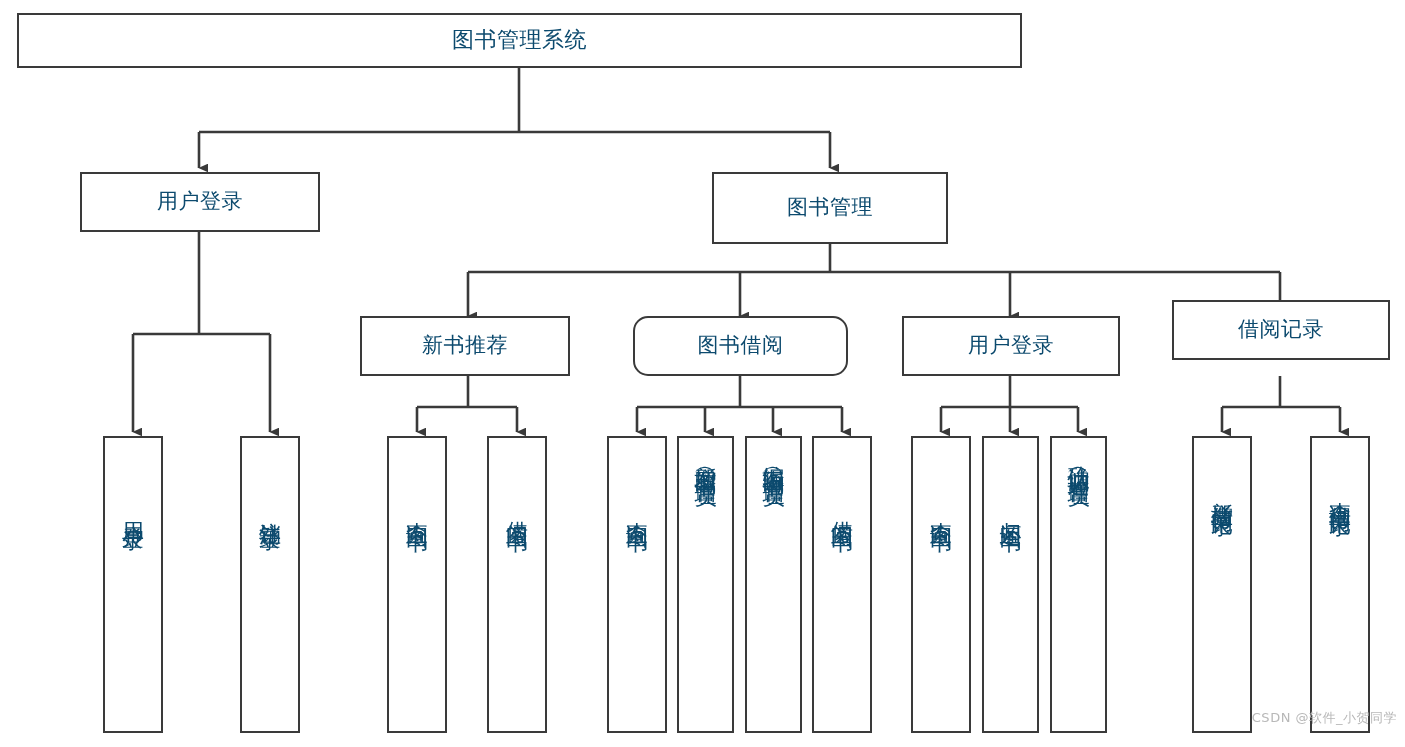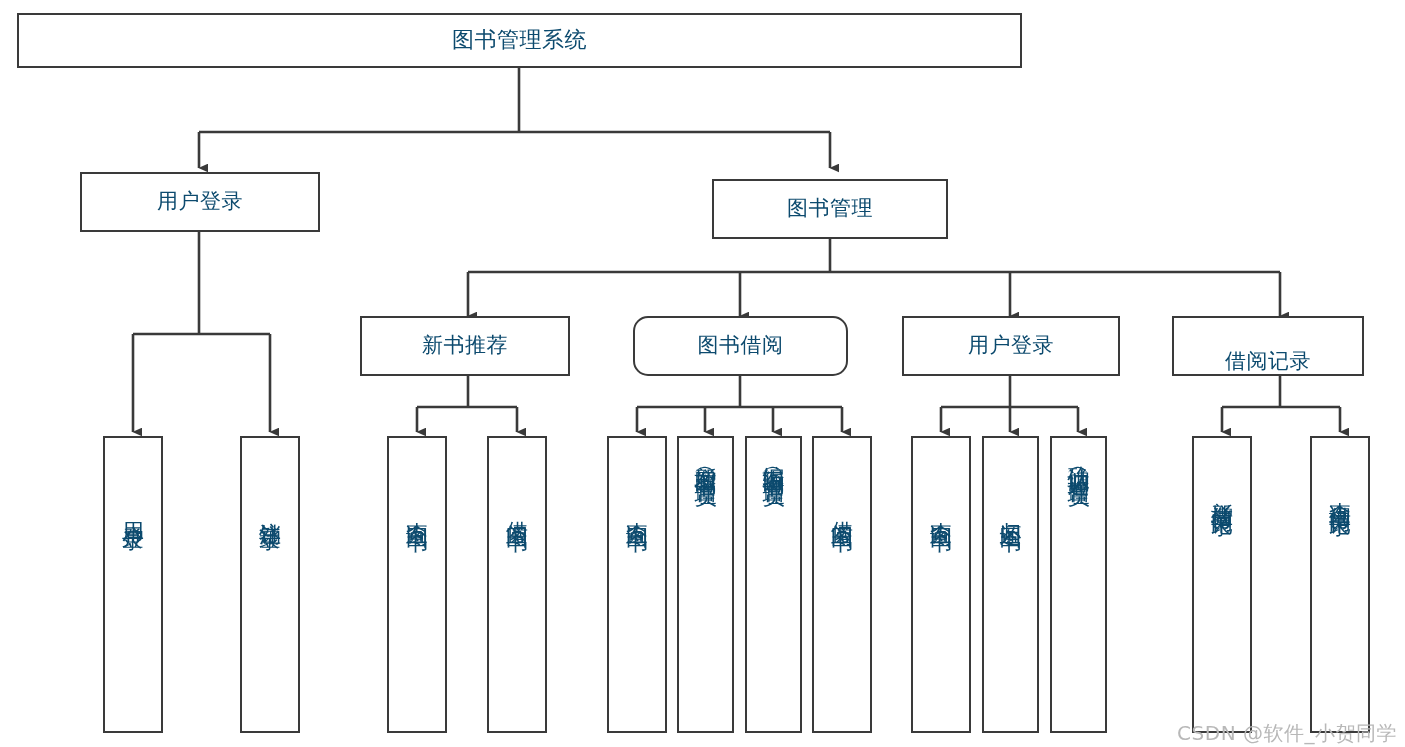--- a/index.html
+++ b/index.html
@@ -72,22 +72,22 @@
   }
   .node.vert.med .node-label {
     margin-top: 38px;
   }
   .node.vert.tall .node-label {
     margin-top: 2px;
   }
   #watermark {
     position: absolute;
     right: 8px;
-    bottom: 0;
-    font-size: 20px;
+    bottom: 20px;
+    font-size: 13px;
     color: #b8b8b8;
     letter-spacing: 0.5px;
     z-index: 5;
     white-space: nowrap;
   }
 </style>
 </head>
 <body>
 
 <div id="diagram-root">
@@ -143,37 +143,37 @@
   </svg>
 
   <div class="node horiz root" style="left:17px; top:13px; width:1005px; height:55px;">
     <span class="node-label">图书管理系统</span>
   </div>
 
   <div class="node horiz" style="left:80px; top:172px; width:240px; height:60px;">
     <span class="node-label">用户登录</span>
   </div>
 
-  <div class="node horiz" style="left:712px; top:172px; width:236px; height:60px;margin-top:7px;">
+  <div class="node horiz" style="left:712px; top:172px; width:236px; height:72px;">
     <span class="node-label">图书管理</span>
   </div>
 
   <div class="node horiz" style="left:360px; top:316px; width:210px; height:60px;">
     <span class="node-label">新书推荐</span>
   </div>
 
   <div class="node horiz" style="left:633px; top:316px; width:215px; height:60px;border-radius:15px;">
     <span class="node-label">图书借阅</span>
   </div>
 
   <div class="node horiz" style="left:902px; top:316px; width:218px; height:60px;">
     <span class="node-label">用户登录</span>
   </div>
 
-  <div class="node horiz" style="left:1172px; top:316px; width:192px; height:60px;align-items:flex-end;">
+  <div class="node horiz" style="left:1172px; top:300px; width:218px; height:60px;">
     <span class="node-label">借阅记录</span>
   </div>
 
   <div class="node vert short" style="left:103px; top:436px; width:60px; height:297px;">
     <span class="node-label">用户登录</span>
   </div>
 
   <div class="node vert short" style="left:240px; top:436px; width:60px; height:297px;">
     <span class="node-label">注销登录</span>
   </div>

